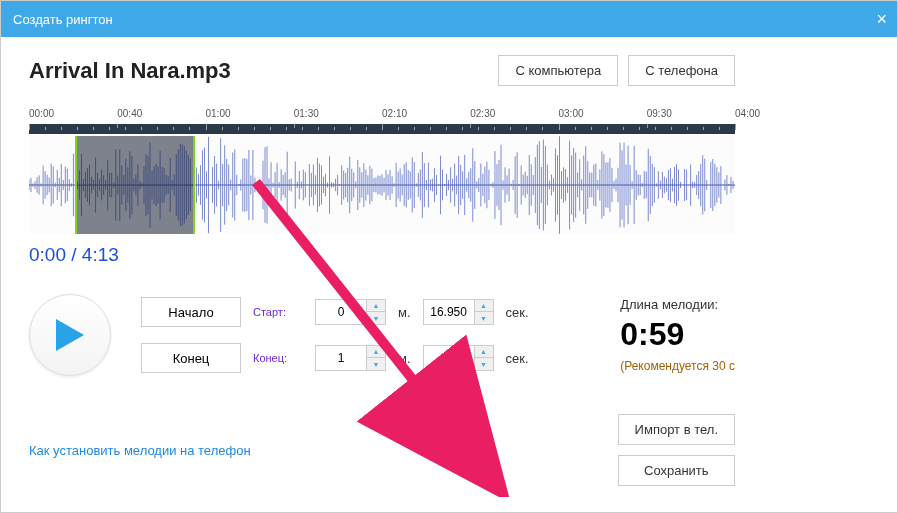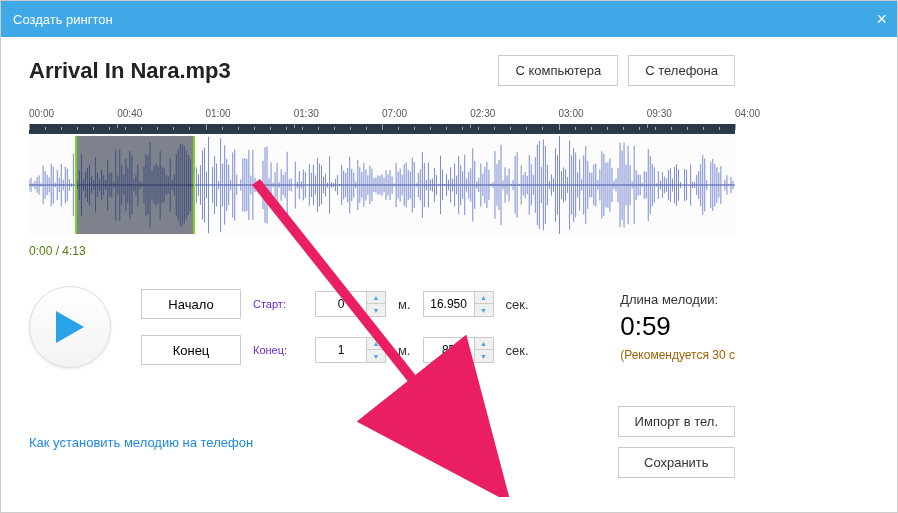--- a/index.html
+++ b/index.html
@@ -12,37 +12,37 @@
   .topbtns { display: flex; gap: 10px; }
   .btn { border: 1px solid #ccc; background: #fff; padding: 7px 16px; font-size: 13px; cursor: pointer; color: #333; }
   .timeline { position: relative; height: 28px; margin-bottom: 0; }
   .timeline .bar { position: absolute; top: 16px; left: 0; right: 0; height: 10px; background: #2b3a4a; }
   .timeline .tick { position: absolute; top: 0; font-size: 10px; color: #555; }
   .timeline .tickmark { position: absolute; top: 16px; width: 1px; height: 4px; background: #999; }
   .timeline .minortick { position: absolute; top: 19px; width: 1px; height: 3px; background: #aaa; }
   .waveform-wrap { position: relative; height: 98px; background: #fafafa; overflow: hidden; }
   .waveform-wrap svg { width: 100%; height: 100%; display: block; }
   .selection { position: absolute; top: 0; height: 100%; background: rgba(20,30,50,0.55); border-left: 2px solid #7ed321; border-right: 2px solid #7ed321; }
-  .timecounter { font-size: 12px; color: #4d7c0f; margin-top: 10px; }
+  .timecounter { font-size: 19px; color: #1d4ed8; margin-top: 10px; }
   .controls { display: flex; align-items: center; margin-top: 28px; gap: 30px; }
   .playbtn { width: 82px; height: 82px; border-radius: 50%; border: 1px solid #ddd; background: linear-gradient(#fff,#f3f3f3); display: flex; align-items: center; justify-content: center; cursor: pointer; box-shadow: 0 1px 3px rgba(0,0,0,0.1); }
   .playbtn svg { width: 32px; height: 36px; }
   .timecontrols { display: flex; flex-direction: column; gap: 16px; }
   .tc-row { display: flex; align-items: center; gap: 12px; }
   .tc-btn { border: 1px solid #ccc; background: #fff; width: 100px; height: 30px; font-size: 13px; cursor: pointer; }
   .tc-label { font-size: 11px; color: #6d28d9; width: 50px; }
   .spinner { display: flex; align-items: center; border: 1px solid #ccc; height: 26px; }
   .spinner input { border: none; width: 50px; text-align: center; font-size: 12px; height: 24px; outline: none; }
   .spinner .sp-btns { display: flex; flex-direction: column; border-left: 1px solid #ccc; }
   .spinner .sp-btns button { border: none; background: #f0f0f0; width: 18px; height: 12px; font-size: 7px; line-height: 7px; cursor: pointer; color: #3fa9e7; padding: 0; }
   .spinner .sp-btns button:first-child { border-bottom: 1px solid #ccc; }
   .unit { font-size: 13px; color: #333; }
   .duration { margin-left: auto; text-align: left; }
   .duration .dl { font-size: 13px; color: #333; margin-bottom: 4px; }
-  .duration .dv { font-size: 26px; font-weight: normal; }
+  .duration .dv { font-size: 32px; font-weight: bold; }
   .duration .dr { font-size: 12px; color: #a16207; margin-top: 6px; }
   .bottomrow { display: flex; align-items: center; justify-content: space-between; margin-top: 38px; }
   .helplink { color: #1e88e5; font-size: 13px; text-decoration: none; }
   .bottombtns { display: flex; gap: 10px; flex-direction: column; }
   .arrow-overlay { position: absolute; pointer-events: none; z-index: 50; }
 </style>
 </head>
 <body>
 
 <div class="titlebar">
@@ -63,21 +63,21 @@
   <div class="timeline">
     <div class="bar"></div>
   <div class="tick" style="left: 0%;">00:00</div>
       <div class="tickmark" style="left: 0%;"></div>
       <div class="tick" style="left: 12.5%;">00:40</div>
       <div class="tickmark" style="left: 12.5%;"></div>
       <div class="tick" style="left: 25%;">01:00</div>
       <div class="tickmark" style="left: 25%;"></div>
       <div class="tick" style="left: 37.5%;">01:30</div>
       <div class="tickmark" style="left: 37.5%;"></div>
-      <div class="tick" style="left: 50%;">07:00</div>
+      <div class="tick" style="left: 50%;">02:10</div>
       <div class="tickmark" style="left: 50%;"></div>
       <div class="tick" style="left: 62.5%;">02:30</div>
       <div class="tickmark" style="left: 62.5%;"></div>
       <div class="tick" style="left: 75%;">03:00</div>
       <div class="tickmark" style="left: 75%;"></div>
       <div class="tick" style="left: 87.5%;">09:30</div>
       <div class="tickmark" style="left: 87.5%;"></div>
       <div class="tick" style="left: 100%;">04:00</div>
       <div class="tickmark" style="left: 100%;"></div>
       <div class="minortick" style="left: 0%;"></div>
@@ -541,21 +541,21 @@
     </div>
 
     <div class="duration">
       <div class="dl">Длина мелодии:</div>
       <div class="dv">0:59</div>
       <div class="dr">(Рекомендуется 30 с</div>
     </div>
   </div>
 
   <div class="bottomrow">
-    <a href="#" class="helplink">Как установить мелодию на телефон</a>
+    <a href="#" class="helplink">Как установить мелодии на телефон</a>
     <div class="bottombtns">
       <button class="btn">Импорт в тел.</button>
       <button class="btn">Сохранить</button>
     </div>
   </div>
 
   <svg class="arrow-overlay" style="left:245px; top:135px; width:280px; height:325px;">
     <defs>
       <marker id="ah" markerWidth="16" markerHeight="14" refX="12" refY="7" orient="auto">
         <polygon points="0,0 16,7 0,14" fill="#e91e63"></polygon>

